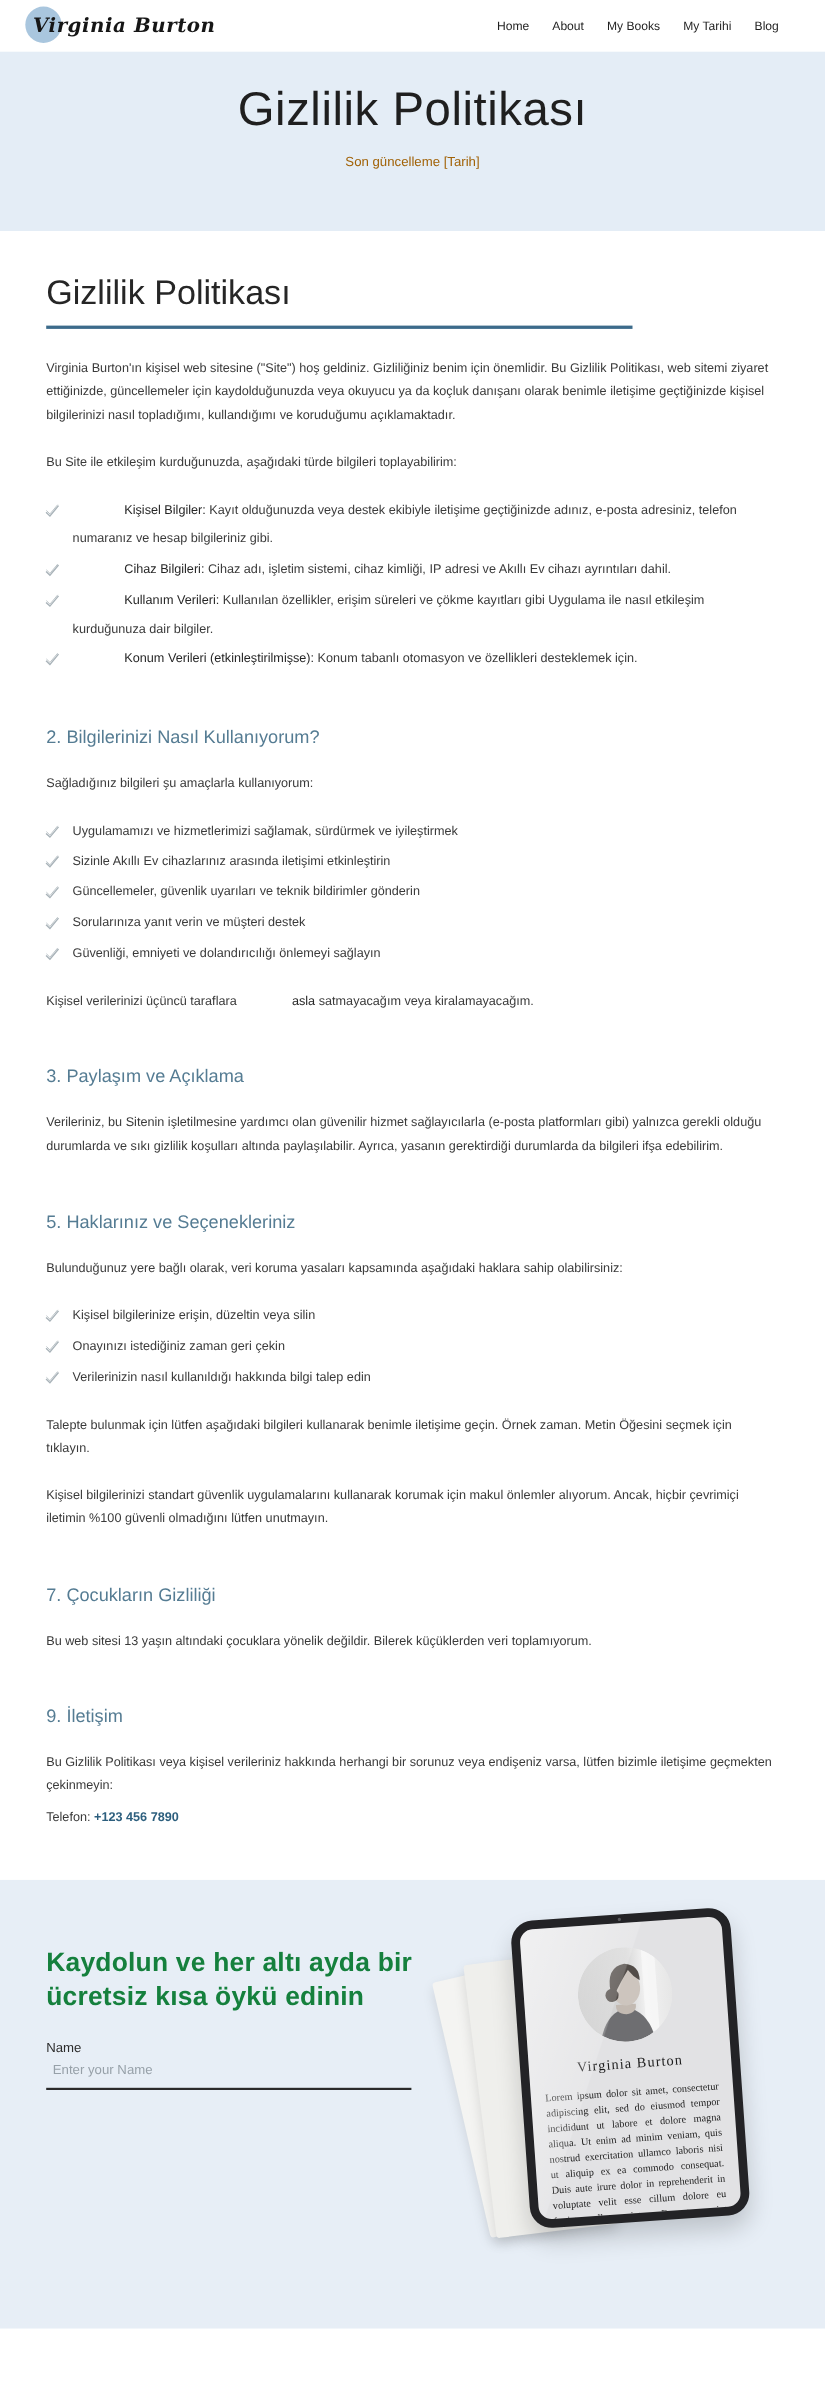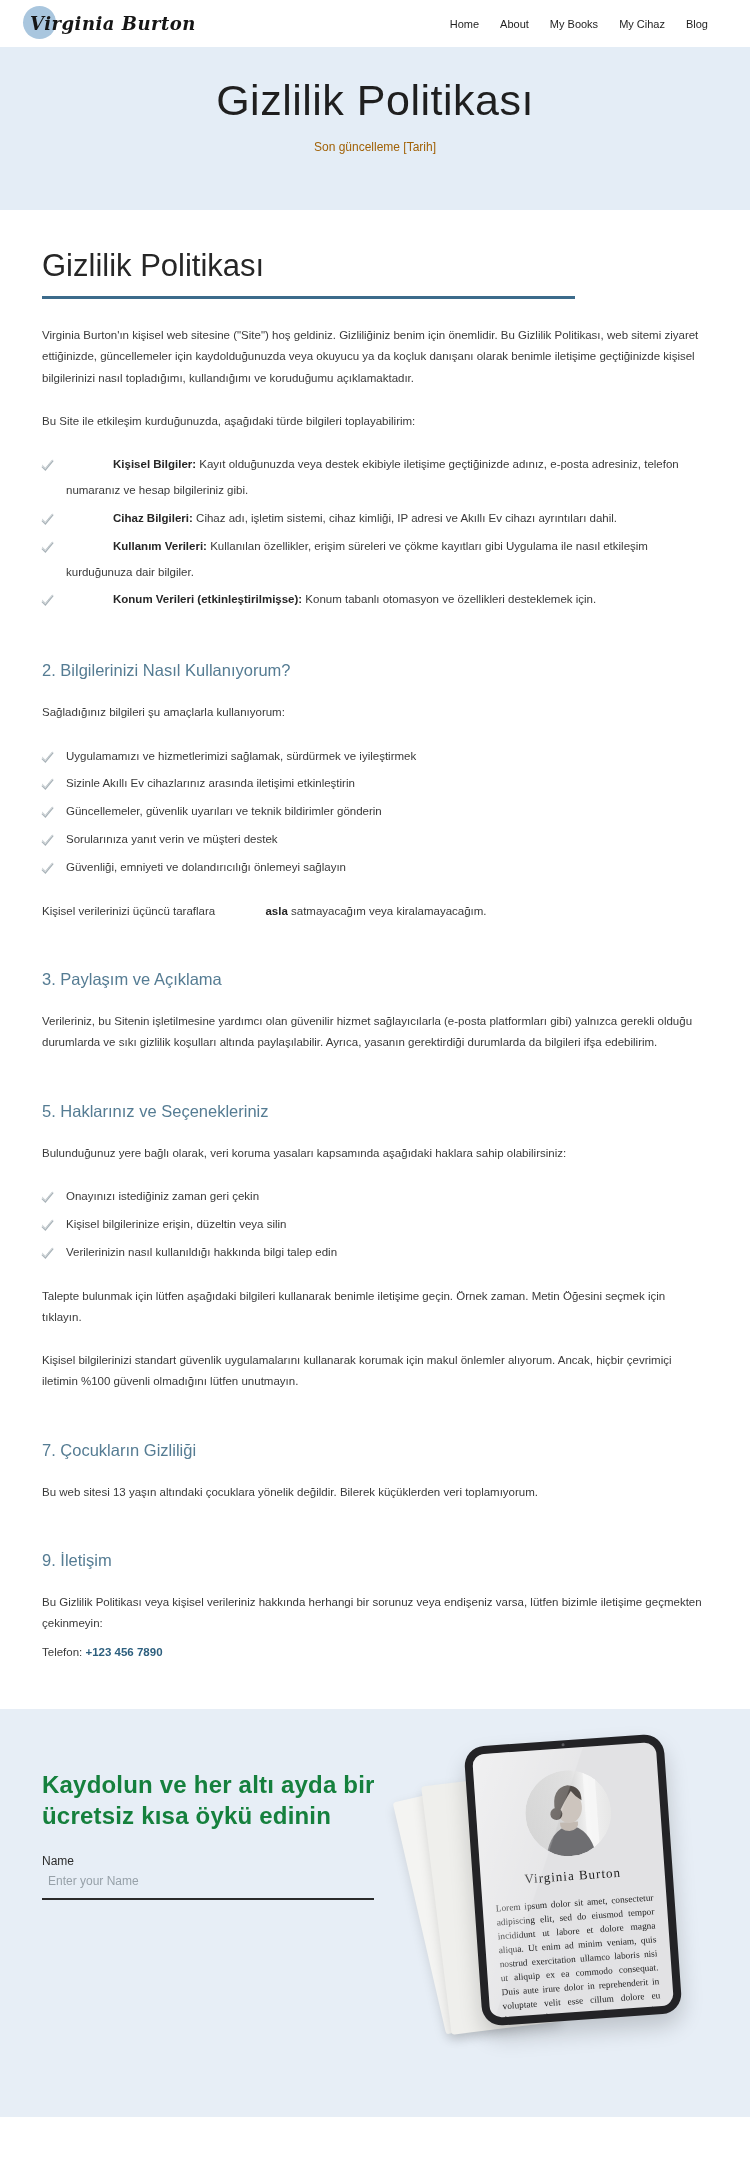--- a/index.html
+++ b/index.html
@@ -24,21 +24,21 @@
   .article{background:#fff;padding:38px 42px 46px;min-height:1422px;}
   .article-title{margin:0 0 12px;font-size:31px;font-weight:400;color:#262626;}
   .title-underline{width:533px;height:3px;background:#3c6b8b;margin:0 0 26px;}
   .para{font-size:11.5px;line-height:1.85;margin:20px 0 0;color:#3a3a3a;}
   .para.tight{margin:7px 0 0;}
   .sec-heading{font-size:16.5px;font-weight:400;color:#557c93;margin:48px 0 0;}
   .policy-section .para:first-of-type{margin-top:22px;}
   .check-list{list-style:none;margin:20px 0 0;padding:0;}
   .check-item{position:relative;padding-left:24px;font-size:11.5px;line-height:2.25;color:#3a3a3a;margin:2px 0;}
   .check{position:absolute;left:-2px;top:5px;}
-  strong{font-weight:700;color:#262626;padding-left:47px;}
+  strong{font-weight:400;color:#262626;padding-left:47px;}
   .inline-link{color:#2d5f7e;font-weight:700;text-decoration:none;}
 
   
   .signup{position:relative;background:#e7eef6;height:408px;padding:60px 42px 0;overflow:hidden;}
   .signup-heading{margin:0;max-width:370px;font-size:24px;line-height:1.32;font-weight:800;color:#15803d;letter-spacing:.2px;}
   .signup-form{margin-top:22px;width:332px;}
   .field-label{display:block;font-size:12px;color:#2c2c2c;margin-top:18px;}
   .line-input{display:block;width:332px;height:30px;margin-top:2px;background:transparent;border:none;border-bottom:2px solid #2a2a2a;font-size:12px;color:#333;padding:0 6px 6px;outline:none;font-family:"Liberation Sans",sans-serif;}
   .line-input::placeholder{color:#97a1a9;}
 
@@ -58,21 +58,21 @@
 
 <header class="site-header">
   <a class="logo">
     <span class="logo-circle"></span>
     <span class="logo-text">Virginia Burton</span>
   </a>
   <nav class="main-nav">
       <a>Home</a>
       <a>About</a>
       <a>My Books</a>
-      <a>My Cihaz</a>
+      <a>My Tarihi</a>
       <a>Blog</a>
     </nav>
 </header>
 
 <section class="hero">
   <h1>Gizlilik Politikası</h1>
   <div class="hero-sub">Son güncelleme [Tarih]</div>
 </section>
 
 <main class="article">
@@ -132,25 +132,25 @@
         <h3 class="sec-heading">3. Paylaşım ve Açıklama</h3>
         <p class="para"><span>Verileriniz, bu Sitenin işletilmesine yardımcı olan güvenilir hizmet sağlayıcılarla (e-posta platformları gibi) yalnızca gerekli olduğu durumlarda ve sıkı gizlilik koşulları altında paylaşılabilir. Ayrıca, yasanın gerektirdiği durumlarda da bilgileri ifşa edebilirim.</span></p>
       </section>
       <section class="policy-section">
         <h3 class="sec-heading">5. Haklarınız ve Seçenekleriniz</h3>
         <p class="para"><span>Bulunduğunuz yere bağlı olarak, veri koruma yasaları kapsamında aşağıdaki haklara sahip olabilirsiniz:</span></p>
         <ul class="check-list">
           <li class="check-item"><span class="check"><svg viewBox="0 0 20 20" width="15" height="15">
                 <path d="M2.5 11.5 L7.2 16 L17.6 3.6" fill="none" stroke="#a9b3b9" stroke-width="1.7"></path>
                 <path d="M2.9 9.4 L7.2 13.6 L16.6 2.4" fill="none" stroke="#a9b3b9" stroke-width="1.1" opacity=".85"></path>
+              </svg></span><span><span>Kişisel bilgilerinize erişin, düzeltin veya silin</span></span></li>
+          <li class="check-item"><span class="check"><svg viewBox="0 0 20 20" width="15" height="15">
+                <path d="M2.5 11.5 L7.2 16 L17.6 3.6" fill="none" stroke="#a9b3b9" stroke-width="1.7"></path>
+                <path d="M2.9 9.4 L7.2 13.6 L16.6 2.4" fill="none" stroke="#a9b3b9" stroke-width="1.1" opacity=".85"></path>
               </svg></span><span><span>Onayınızı istediğiniz zaman geri çekin</span></span></li>
-          <li class="check-item"><span class="check"><svg viewBox="0 0 20 20" width="15" height="15">
-                <path d="M2.5 11.5 L7.2 16 L17.6 3.6" fill="none" stroke="#a9b3b9" stroke-width="1.7"></path>
-                <path d="M2.9 9.4 L7.2 13.6 L16.6 2.4" fill="none" stroke="#a9b3b9" stroke-width="1.1" opacity=".85"></path>
-              </svg></span><span><span>Kişisel bilgilerinize erişin, düzeltin veya silin</span></span></li>
           <li class="check-item"><span class="check"><svg viewBox="0 0 20 20" width="15" height="15">
                 <path d="M2.5 11.5 L7.2 16 L17.6 3.6" fill="none" stroke="#a9b3b9" stroke-width="1.7"></path>
                 <path d="M2.9 9.4 L7.2 13.6 L16.6 2.4" fill="none" stroke="#a9b3b9" stroke-width="1.1" opacity=".85"></path>
               </svg></span><span><span>Verilerinizin nasıl kullanıldığı hakkında bilgi talep edin</span></span></li>
         </ul>
         <p class="para"><span>Talepte bulunmak için lütfen aşağıdaki bilgileri kullanarak benimle iletişime geçin. Örnek zaman. Metin Öğesini seçmek için tıklayın.</span></p>
       </section>
       <section class="policy-section">
         <p class="para"><span>Kişisel bilgilerinizi standart güvenlik uygulamalarını kullanarak korumak için makul önlemler alıyorum. Ancak, hiçbir çevrimiçi iletimin %100 güvenli olmadığını lütfen unutmayın.</span></p>
       </section>

